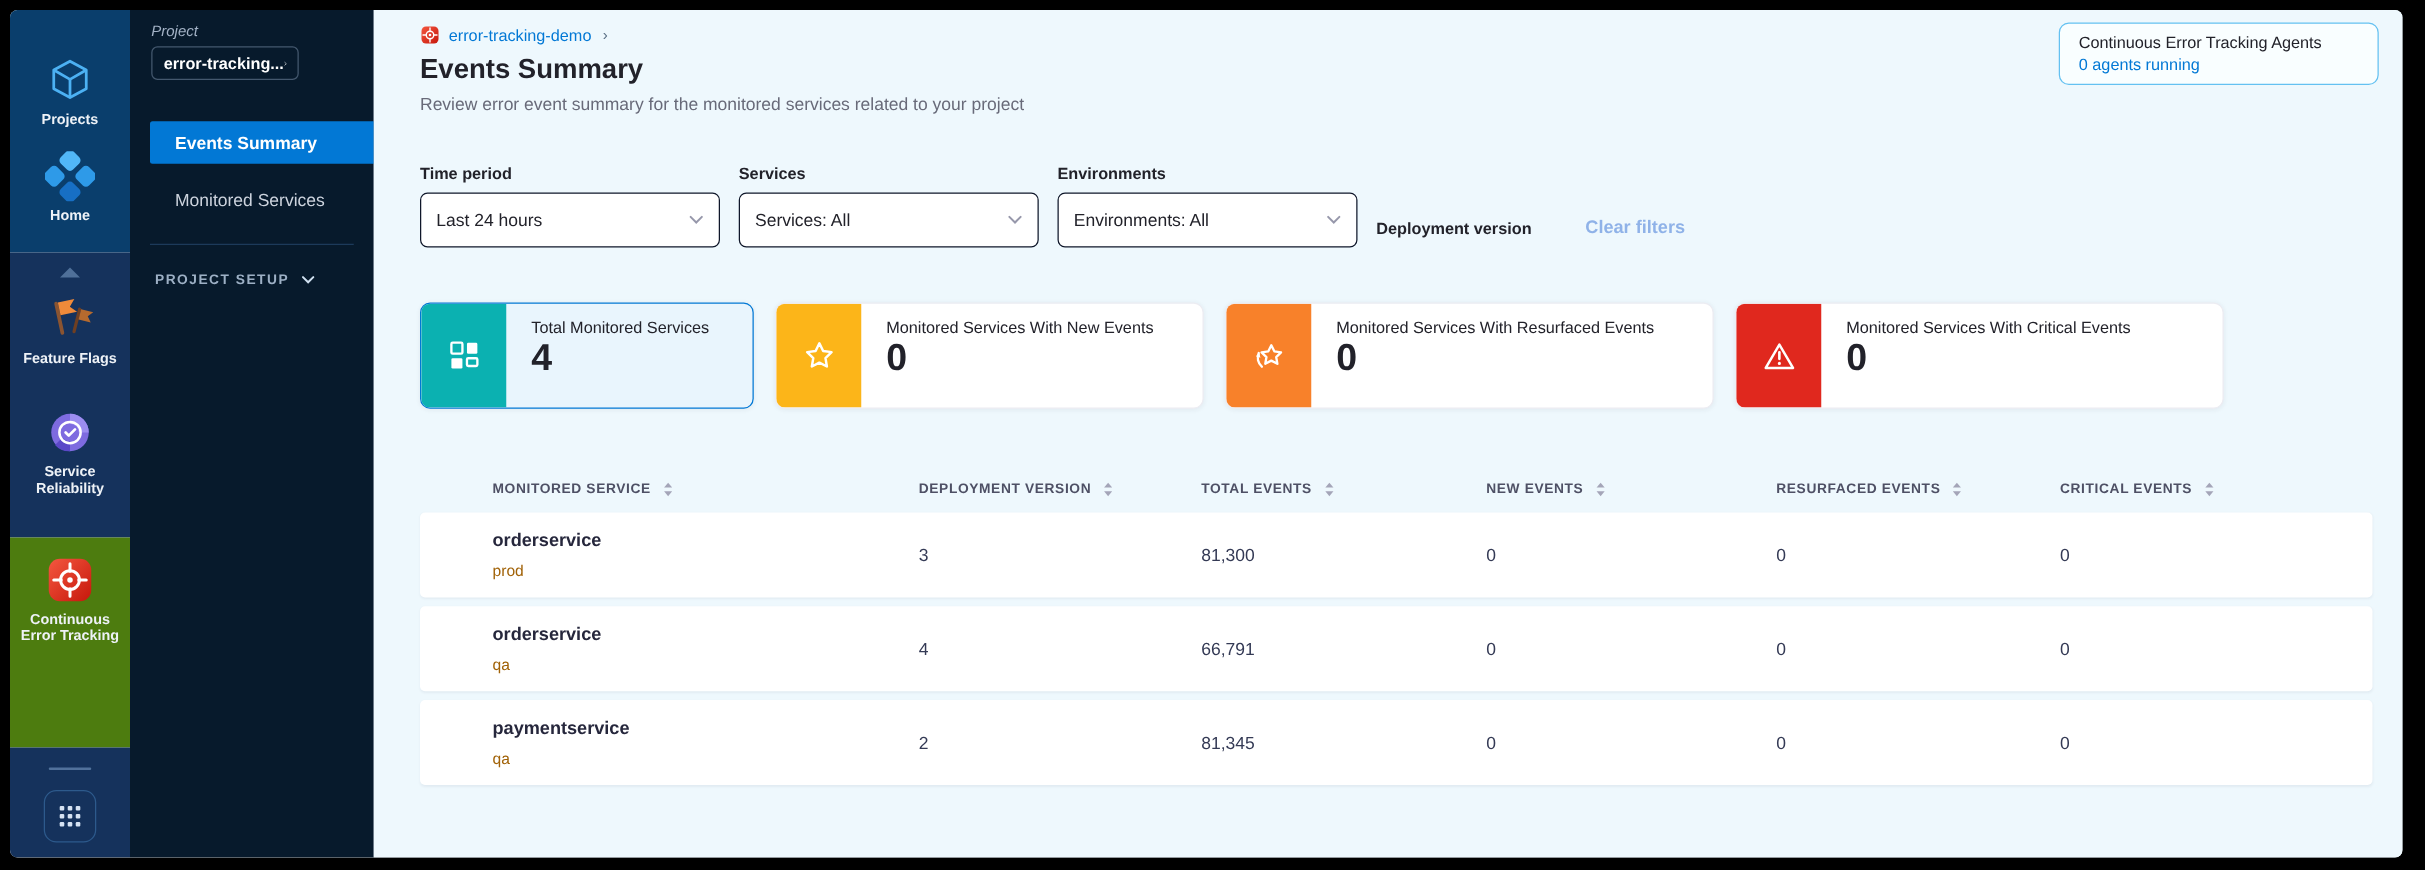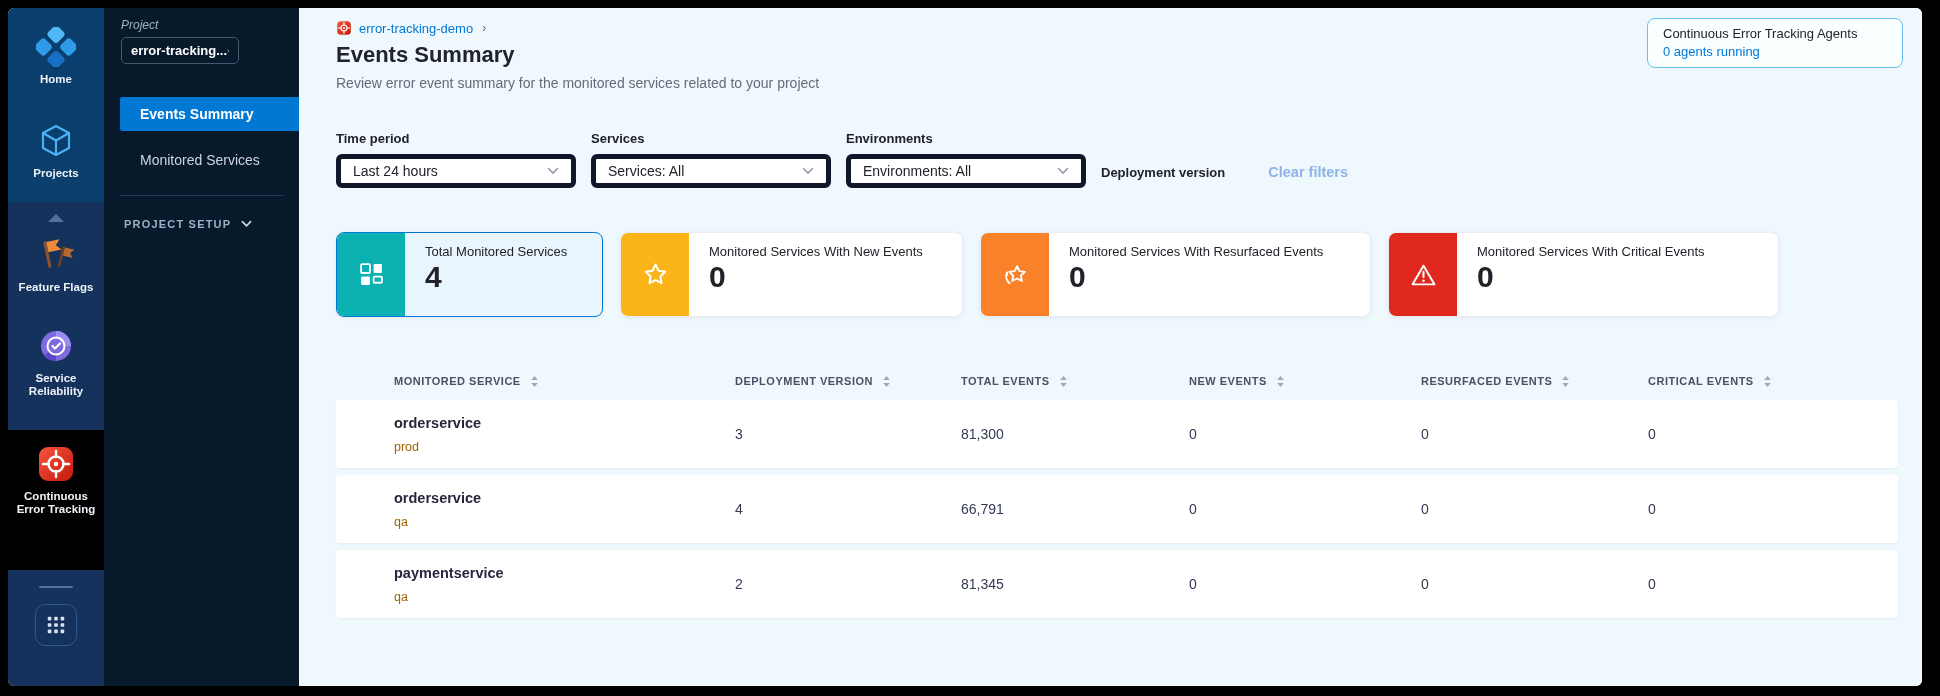--- a/index.html
+++ b/index.html
@@ -3,21 +3,21 @@
 <meta charset="utf-8">
 <style>
   * { margin:0; padding:0; box-sizing:border-box; }
   html,body { width:1940px; height:696px; background:#000; font-family:"Liberation Sans", sans-serif; }
   .app { position:absolute; left:8px; top:8px; width:1914px; height:678px; border-radius:6px; overflow:hidden; display:flex; background:#eef8fd; }
 
   
   .module-nav { width:96px; flex:none; display:flex; flex-direction:column; }
   .mod-top { background:#0a3e6c; height:194px; padding-top:10px; }
   .mod-mid { background:#15325c; height:228px; }
-  .mod-sel { background:#000000; height:140px; }
+  .mod-sel { background:#4d7c0f; height:168px; }
   .mod-bottom { background:#15325c; flex:1; position:relative; }
   .mod-item { display:flex; flex-direction:column; align-items:center; text-align:center; padding:9px 3px; cursor:pointer; }
   .mod-item .icn { width:40px; height:40px; display:block; }
   .mod-item .lbl { margin-top:6px; font-size:11.5px; font-weight:600; color:#eef2f7; line-height:13px; }
   .scroll-up { display:flex; justify-content:center; padding:12px 0 4px; }
   .scroll-up .tri { width:0; height:0; border-left:8px solid transparent; border-right:8px solid transparent; border-bottom:8px solid #4f7099; }
   .drag-handle { width:34px; height:2px; background:#51719b; border-radius:2px; margin:16px auto 0; }
   .grid-btn { width:42px; height:42px; margin:16px auto 0; border:1.5px solid #2d5a8c; border-radius:10px; display:flex; align-items:center; justify-content:center; cursor:pointer; }
 
   
@@ -40,21 +40,21 @@
   .page-title { margin-top:6px; font-size:22px; font-weight:700; color:#22222a; }
   .page-sub { margin-top:7px; font-size:14px; color:#686a79; }
 
   .agents-panel { position:absolute; top:10px; right:19px; width:256px; border:1px solid #64c1f1; border-radius:8px; background:#f9feff; padding:7px 15px 8px; cursor:pointer; }
   .agents-panel .t { font-size:13px; color:#22222a; }
   .agents-panel .l { font-size:13px; color:#0278d5; margin-top:3px; }
 
   .filters { margin-top:40px; display:flex; align-items:flex-end; }
   .f-field { margin-right:15px; }
   .f-label { font-size:13px; font-weight:600; color:#22222a; margin-bottom:8px; }
-  .f-box { width:240px; height:34px; background:#fff; border:5px solid #0f172a; border-radius:6px; display:flex; align-items:center; justify-content:space-between; padding:0 12px; font-size:14px; color:#22222a; cursor:pointer; }
+  .f-box { width:240px; height:44px; background:#fff; border:1px solid #0f172a; border-radius:6px; display:flex; align-items:center; justify-content:space-between; padding:0 12px; font-size:14px; color:#22222a; cursor:pointer; }
   .clear-filters { margin-left:28px; margin-bottom:8px; font-size:14.5px; font-weight:700; color:#8fb2e8; cursor:pointer; }
 
   .cards { margin-top:44px; display:flex; gap:17px; }
   .card { height:85px; border-radius:8px; display:flex; overflow:hidden; background:#fff; border:1px solid #ececf2; box-shadow:0 1px 4px rgba(40,41,61,.07); cursor:pointer; }
   .card.selected { background:#e9f5fd; border:1px solid #0278d5; }
   .card .chip { width:68px; flex:none; display:flex; align-items:center; justify-content:center; }
   .chip.teal { background:#0bb1b1; } .chip.amber { background:#fcb519; } .chip.orange { background:#f8812a; } .chip.red { background:#e0281e; }
   .card .body { padding:11px 22px 0 20px; }
   .card .c-label { font-size:13px; color:#22222a; white-space:nowrap; }
   .card .c-value { font-size:30px; font-weight:700; color:#22222a; margin-top:1px; line-height:1.1; }
@@ -69,38 +69,38 @@
   .svc-env { font-size:12.5px; color:#a16207; margin-top:9px; }
   .t-val { font-size:14px; color:#343a55; }
 </style>
 </head>
 <body>
 
 <div class="app">
 
   <nav class="module-nav">
     <div class="mod-top">
+      <div class="mod-item" style="margin-top:17px">
+        <svg class="icn" viewBox="0 0 40 40" fill="none" stroke="#4cb1f3" stroke-width="2.2" stroke-linejoin="round">
+            <path d="M20 5 L33 12 V27 L20 34 L7 27 V12 Z"></path>
+            <path d="M7 12 L20 19.5 L33 12"></path>
+            <path d="M20 19.5 V34"></path>
+          </svg>
+        <span class="lbl">Projects</span>
+      </div>
       <div class="mod-item">
         <svg class="icn" viewBox="0 0 40 40">
             <g transform="rotate(45 20 20)">
               <rect x="4" y="4" width="14" height="14" rx="3.5" fill="#51b7f7"></rect>
               <rect x="22" y="4" width="14" height="14" rx="3.5" fill="#2e9ae8"></rect>
               <rect x="4" y="22" width="14" height="14" rx="3.5" fill="#2e9ae8"></rect>
               <rect x="22" y="22" width="14" height="14" rx="3.5" fill="#176fc4"></rect>
             </g>
           </svg>
         <span class="lbl">Home</span>
-      </div>
-      <div class="mod-item" style="margin-top:17px">
-        <svg class="icn" viewBox="0 0 40 40" fill="none" stroke="#4cb1f3" stroke-width="2.2" stroke-linejoin="round">
-            <path d="M20 5 L33 12 V27 L20 34 L7 27 V12 Z"></path>
-            <path d="M7 12 L20 19.5 L33 12"></path>
-            <path d="M20 19.5 V34"></path>
-          </svg>
-        <span class="lbl">Projects</span>
       </div>
     </div>
 
     <div class="mod-mid">
       <div class="scroll-up">
           <span class="tri"></span>
         </div>
       <div class="mod-item">
         <svg class="icn" viewBox="0 0 40 40">
           <g transform="rotate(14 26 22)">

